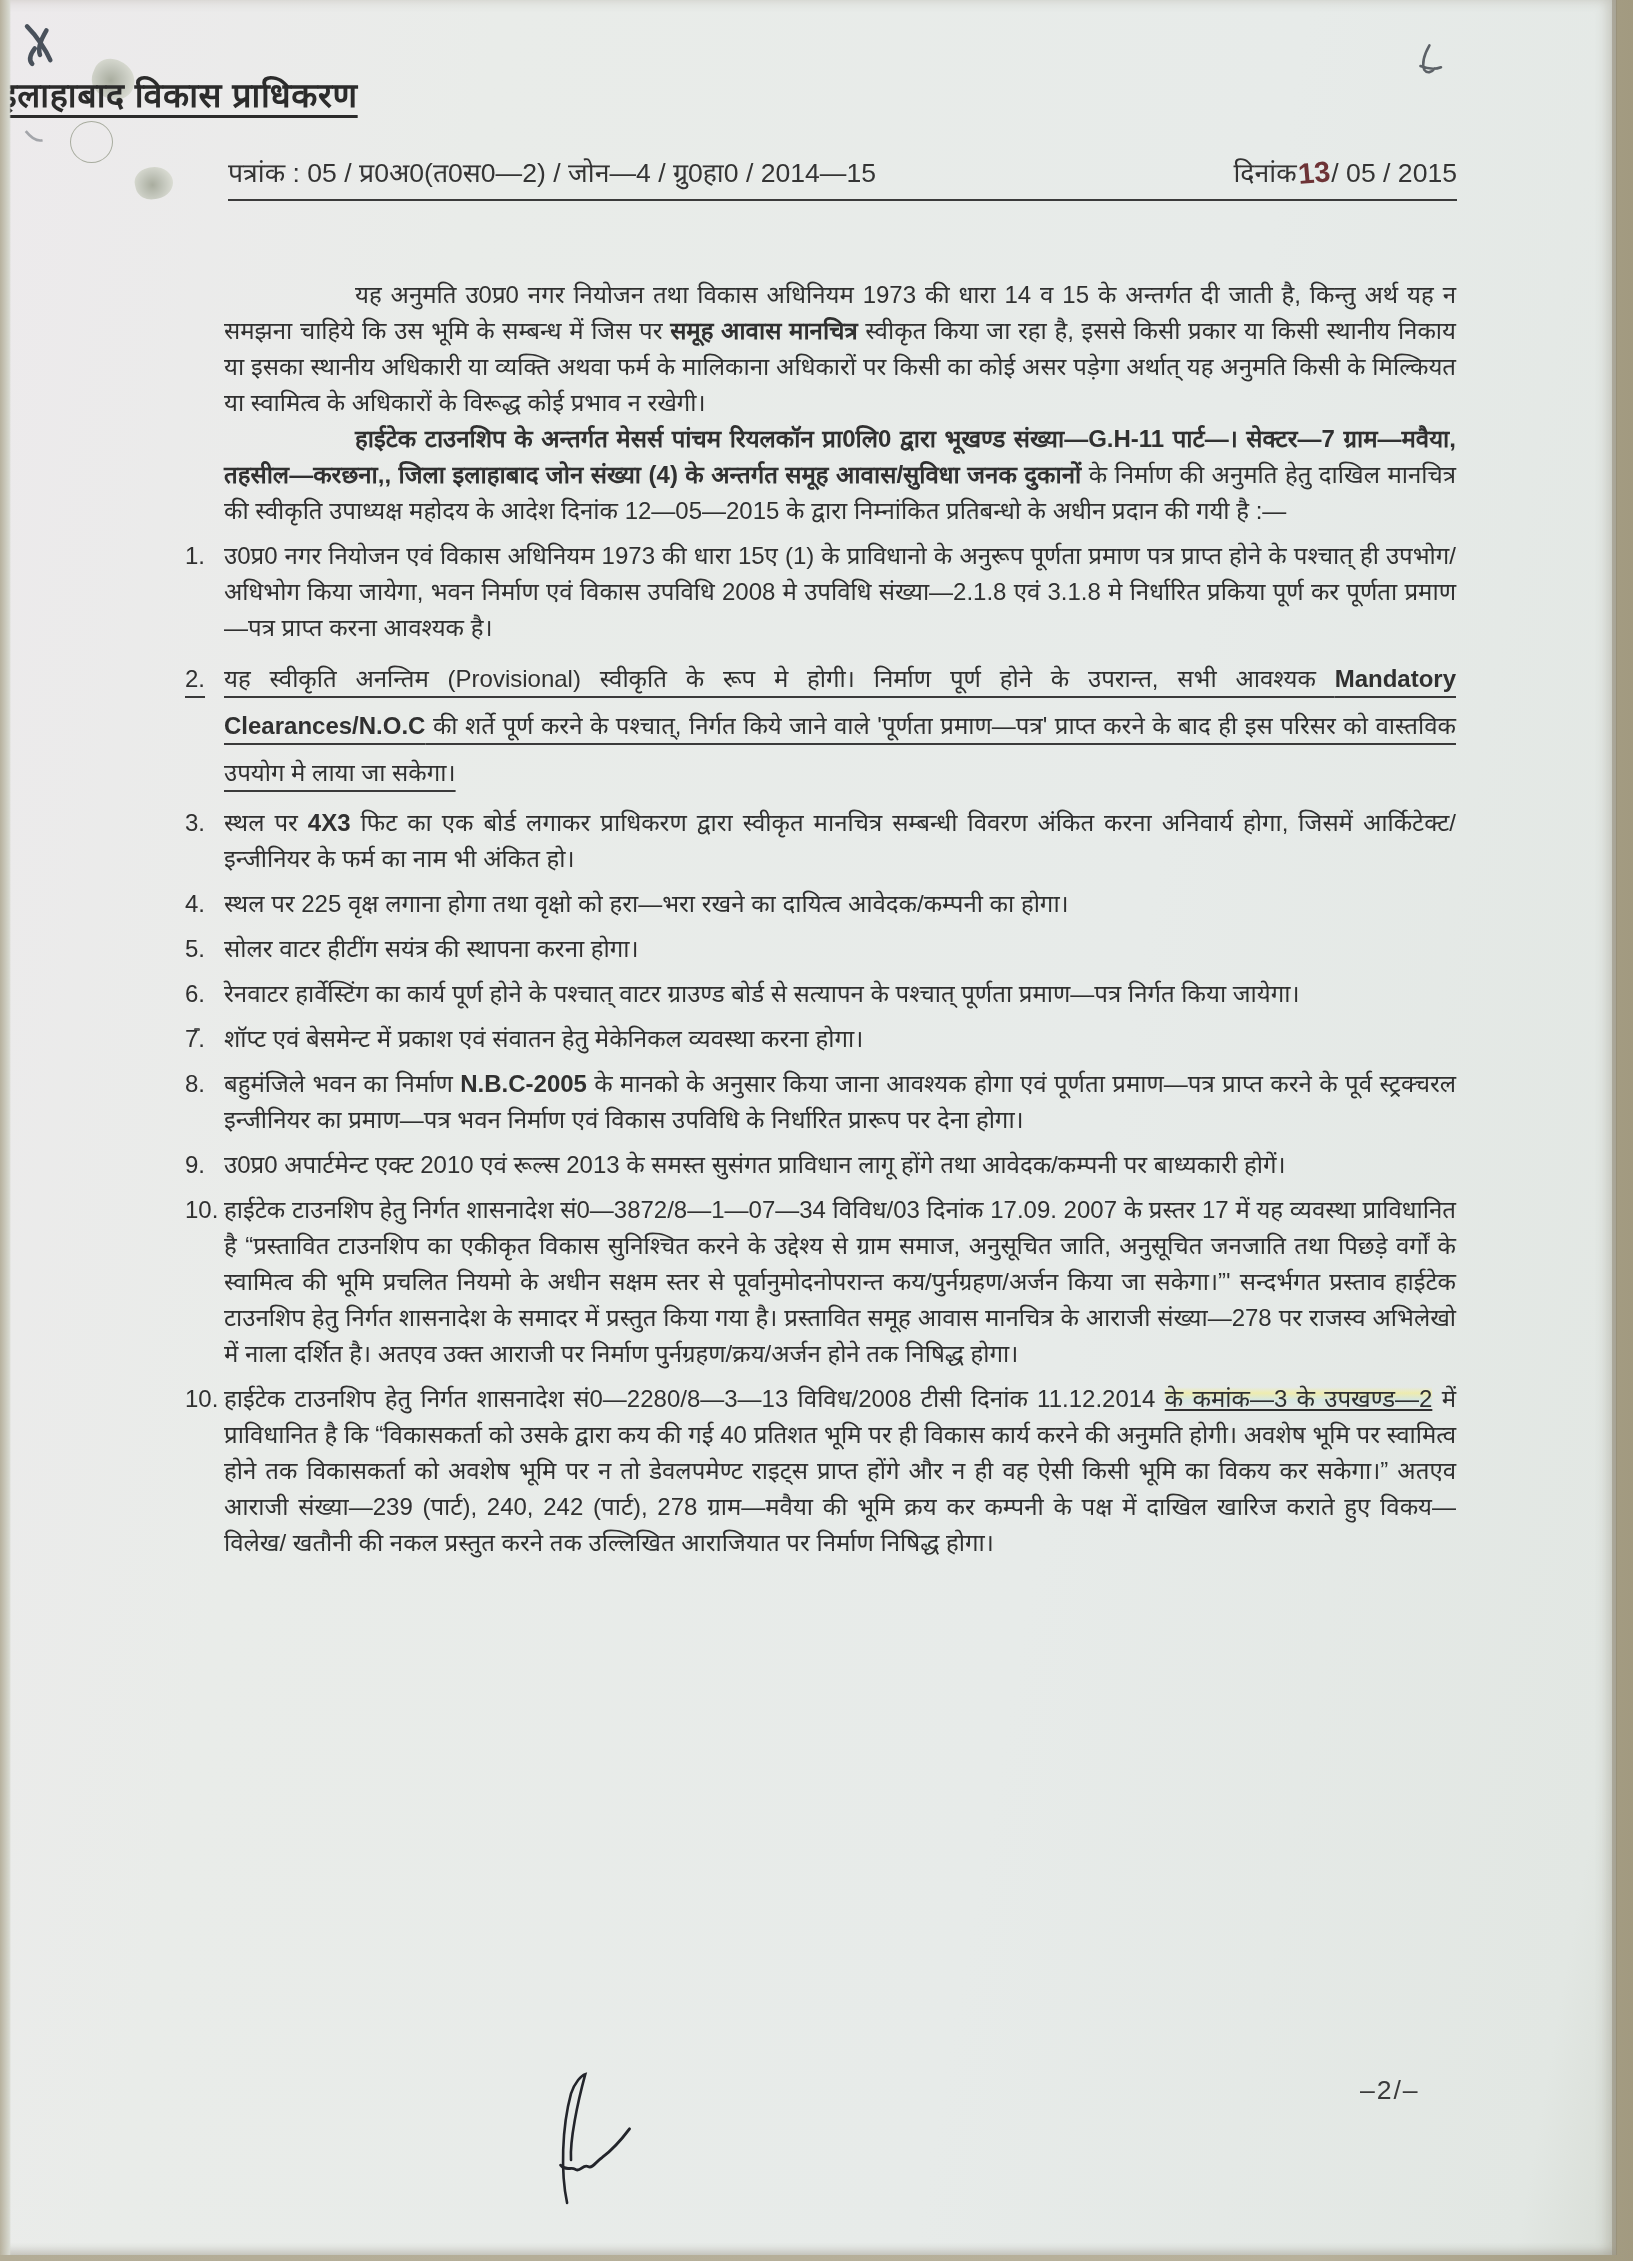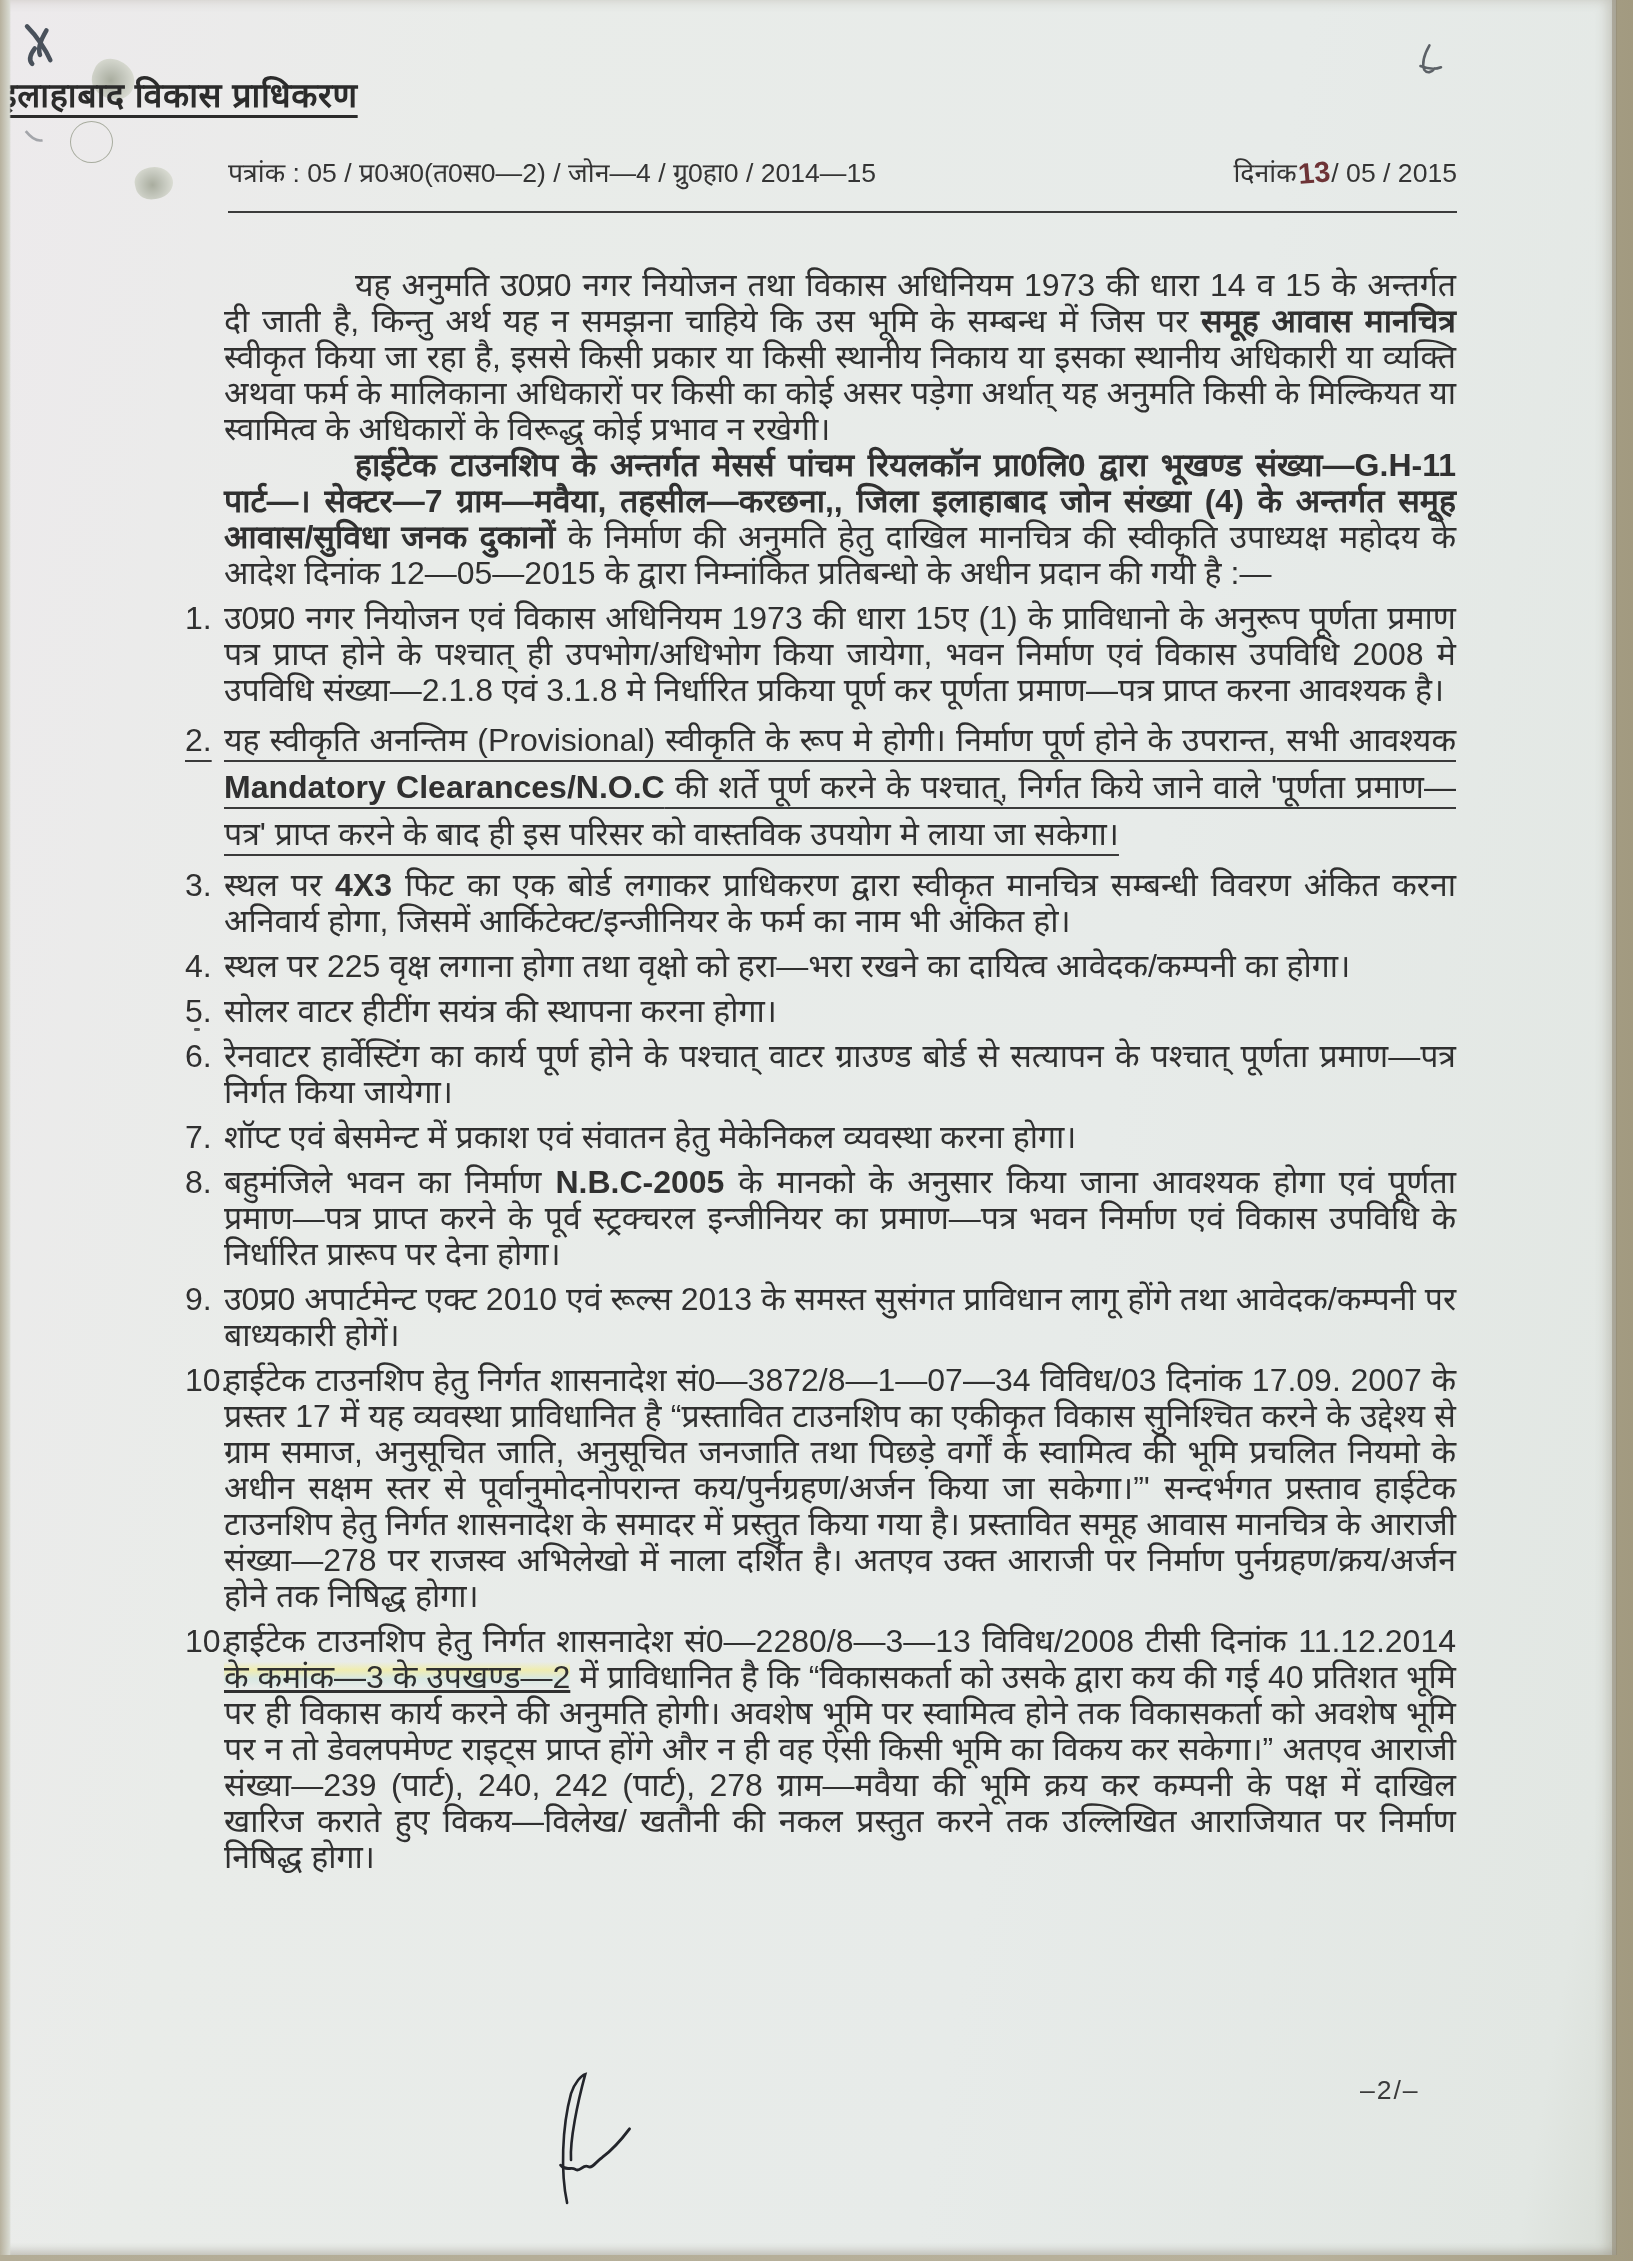--- a/index.html
+++ b/index.html
@@ -22,37 +22,37 @@
   .title{position:absolute;top:71px;left:0;width:1511px;text-align:left;}
   .title-text{
     font-size:34px;font-weight:bold;letter-spacing:0.6px;
     text-decoration:underline;text-decoration-thickness:2.6px;text-underline-offset:7.8px;
     color:#2b2b2b;
   }
   .refline{
     position:absolute;top:154px;left:228px;width:1229px;
     display:flex;justify-content:space-between;align-items:baseline;white-space:nowrap;
     font-size:26.6px;color:#343434;
-    border-bottom:2.6px solid #3b3b3b;padding-bottom:21px;
+    border-bottom:2.6px solid #3b3b3b;padding-bottom:9px;
   }
   .hand{
     display:inline-block;color:#6d3336;font-weight:bold;font-size:29px;
     transform:rotate(-5deg) translateY(0.6px);margin:0 0.6px 0 1.9px;
   }
   .subject{position:absolute;top:209px;left:0;width:1511px;text-align:center;}
   .subject-text{
     font-size:32px;font-weight:bold;
     text-decoration:underline;text-decoration-thickness:2.6px;text-underline-offset:7.1px;
     color:#2b2b2b;
   }
 
   
   .bodytext{
-    position:absolute;top:267px;left:224px;width:1232px;
-    font-size:32px;line-height:36px;text-align:justify;color:#303030;
+    position:absolute;top:277px;left:224px;width:1232px;
+    font-size:24px;line-height:36px;text-align:justify;color:#303030;
   }
   .para{text-indent:131px;}
   .list{margin-top:6.5px;}
   .item{position:relative;margin-top:9px;}
   .item .num{position:absolute;left:-39px;top:0;}
   .itext{min-height:36px;}
   .item.u{line-height:47px;}
   .item.u .itext,.item.u .num{
     text-decoration:underline;text-decoration-thickness:2.3px;text-underline-offset:9px;
     text-decoration-color:#3a3a3a;

